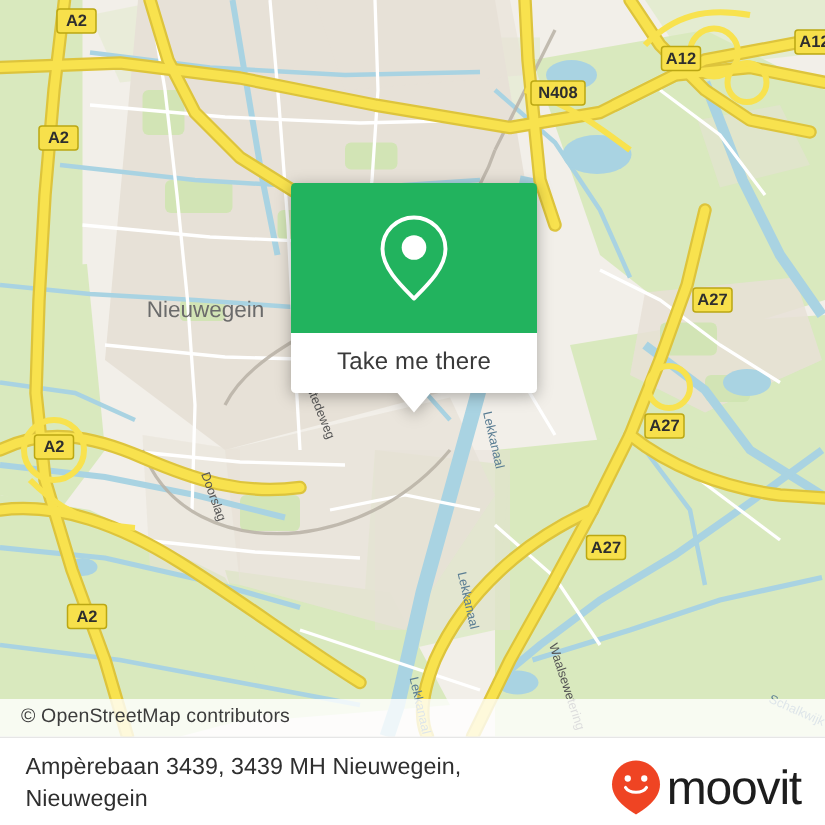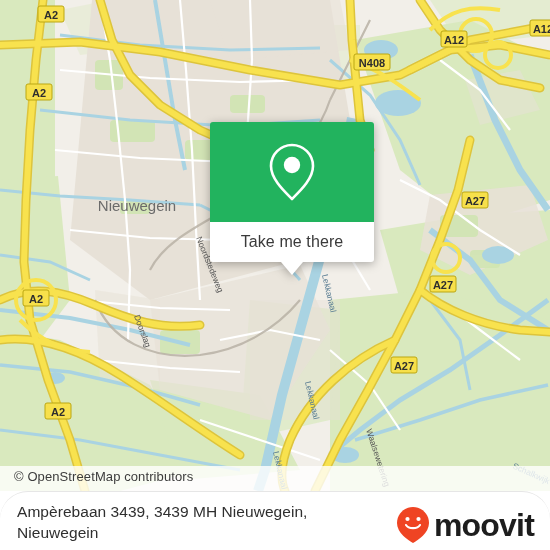--- a/index.html
+++ b/index.html
@@ -50,21 +50,21 @@
     font-size: 13px;
     color: #3c3c3c;
     letter-spacing: 0.1px;
     z-index: 41;
     white-space: nowrap;
   }
 
   
   #card {
     position: absolute;
-    left: 210px;
+    left: 194px;
     top: 122px;
     width: 164px;
     z-index: 60;
     filter: drop-shadow(0 2px 5px rgba(0,0,0,0.30));
   }
   #card-photo {
     width: 164px;
     height: 100px;
     border-radius: 3px 3px 0 0;
     display: flex;
@@ -99,21 +99,20 @@
 
   
   #footer {
     position: absolute;
     left: 0;
     top: 491px;
     width: 550px;
     height: 59px;
     background: #ffffff;
     border-top: 1px solid #e6e6e6;
-    border-radius: 28px;
   }
   #footer-address {
     position: absolute;
     left: 17px;
     top: 9px;
     width: 350px;
     font-size: 15.5px;
     line-height: 21px;
     color: #2f2f2f;
     letter-spacing: 0.05px;
@@ -123,21 +122,21 @@
   #brand {
     position: absolute;
     right: 16px;
     top: 14px;
     display: flex;
     align-items: center;
     gap: 4px;
   }
   #brand-wordmark {
     font-size: 32px;
-    font-weight: bold;
+    font-weight: normal;
     color: #1d1d1d;
     letter-spacing: -0.8px;
     line-height: 30px;
   }
 
   
   .shield {
     fill: #f7e04b;
     stroke: #bba713;
     stroke-width: 1;

